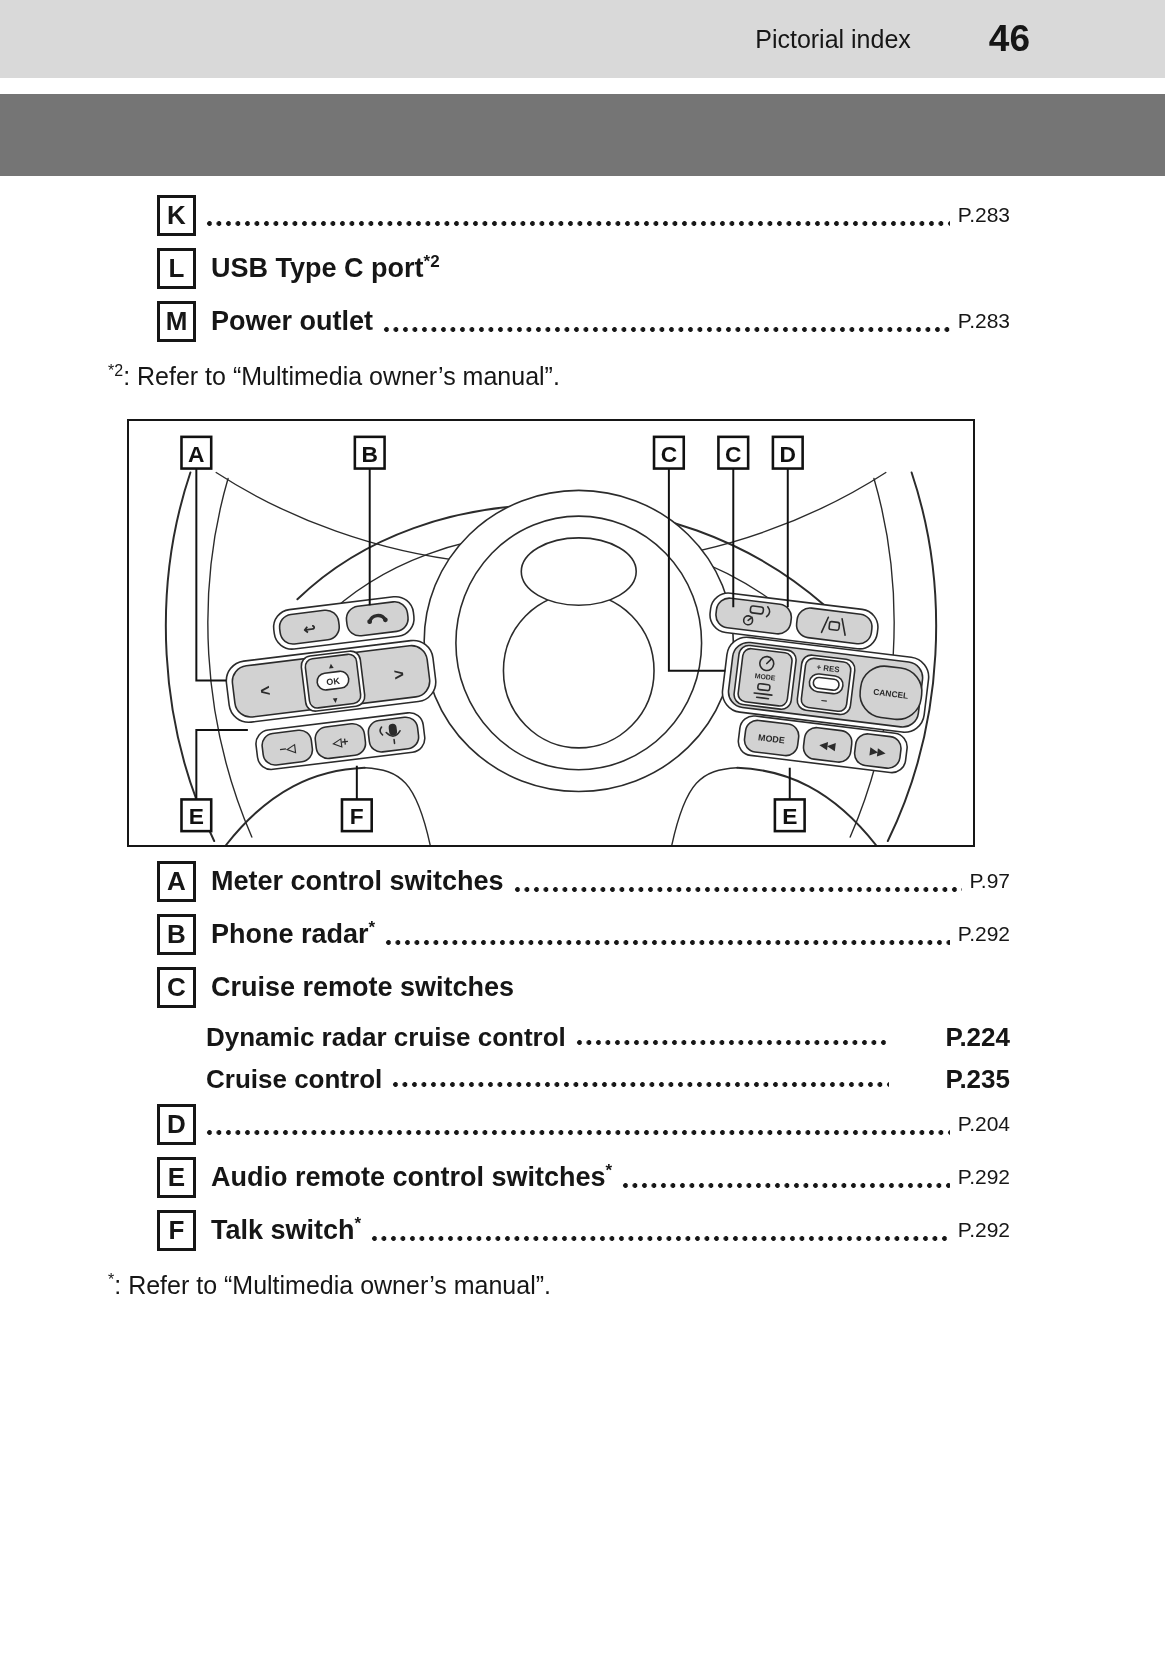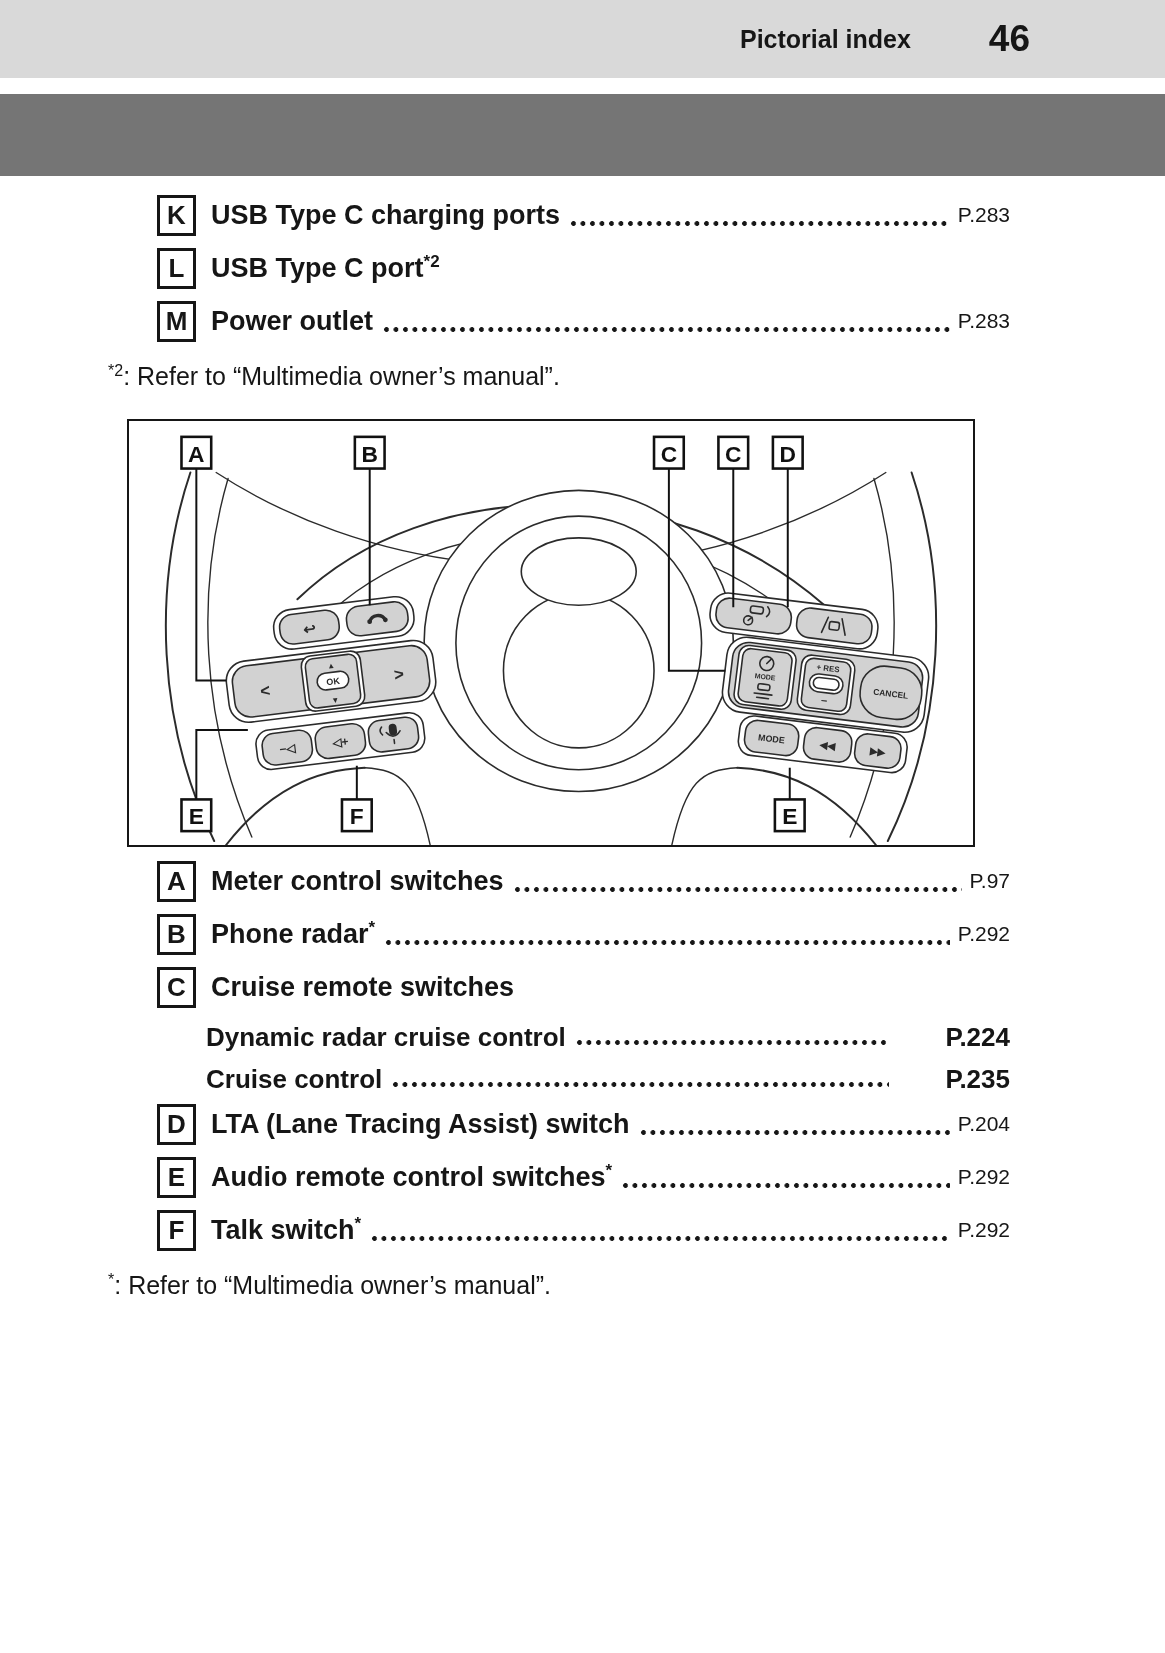--- a/index.html
+++ b/index.html
@@ -8,21 +8,21 @@
     background:#ffffff;color:#161616;
     font-family:"Liberation Sans",sans-serif;
     position:relative;overflow:hidden;
   }
   
   .page-header{
     height:78px;background:#d9d9d9;
     display:flex;align-items:center;justify-content:flex-end;
     padding-right:135px;box-sizing:border-box;
   }
-  .page-header .title{font-weight:bold;font-size:25px;}
+  .page-header .title{font-weight:normal;font-size:25px;}
   .page-header .num{font-weight:bold;font-size:37px;margin-left:78px;}
   .section-banner{height:82px;background:#757575;margin-top:16px;}
 
   
   .content{padding:20px 155px 0 157px;}
   .content2{padding:15px 155px 0 157px;}
   .item-row{display:flex;align-items:center;margin-bottom:15px;height:38px;}
   .key-box{
     width:33px;height:35px;border:3px solid #161616;background:#fff;
     display:flex;align-items:center;justify-content:center;
@@ -68,21 +68,20 @@
 <div class="page-header">
   <span class="title">Pictorial index</span>
   <span class="num">46</span>
 </div>
 <div class="section-banner"></div>
 
 <div class="content">
 
   <div class="item-row">
     <div class="key-box">K</div>
-    <div class="item-label">USB Type C charging ports</div>
     <div class="dots"></div>
     <div class="page-ref">P.283</div>
   </div>
 
   <div class="item-row">
     <div class="key-box">L</div>
     <div class="item-label"><span>USB Type C port</span><span class="sup">*2</span></div>
   </div>
 
   <div class="item-row">
@@ -283,21 +282,20 @@
   </div>
 
   <div class="sub-row">
     <div class="sub-label">Cruise control</div>
     <div class="dots"></div>
     <div class="sub-page">P.235</div>
   </div>
 
   <div class="item-row" style="margin-top:10px">
     <div class="key-box">D</div>
-    <div class="item-label">LTA (Lane Tracing Assist) switch</div>
     <div class="dots"></div>
     <div class="page-ref">P.204</div>
   </div>
 
   <div class="item-row">
     <div class="key-box">E</div>
     <div class="item-label"><span>Audio remote control switches</span><span class="sup">*</span></div>
     <div class="dots"></div>
     <div class="page-ref">P.292</div>
   </div>

